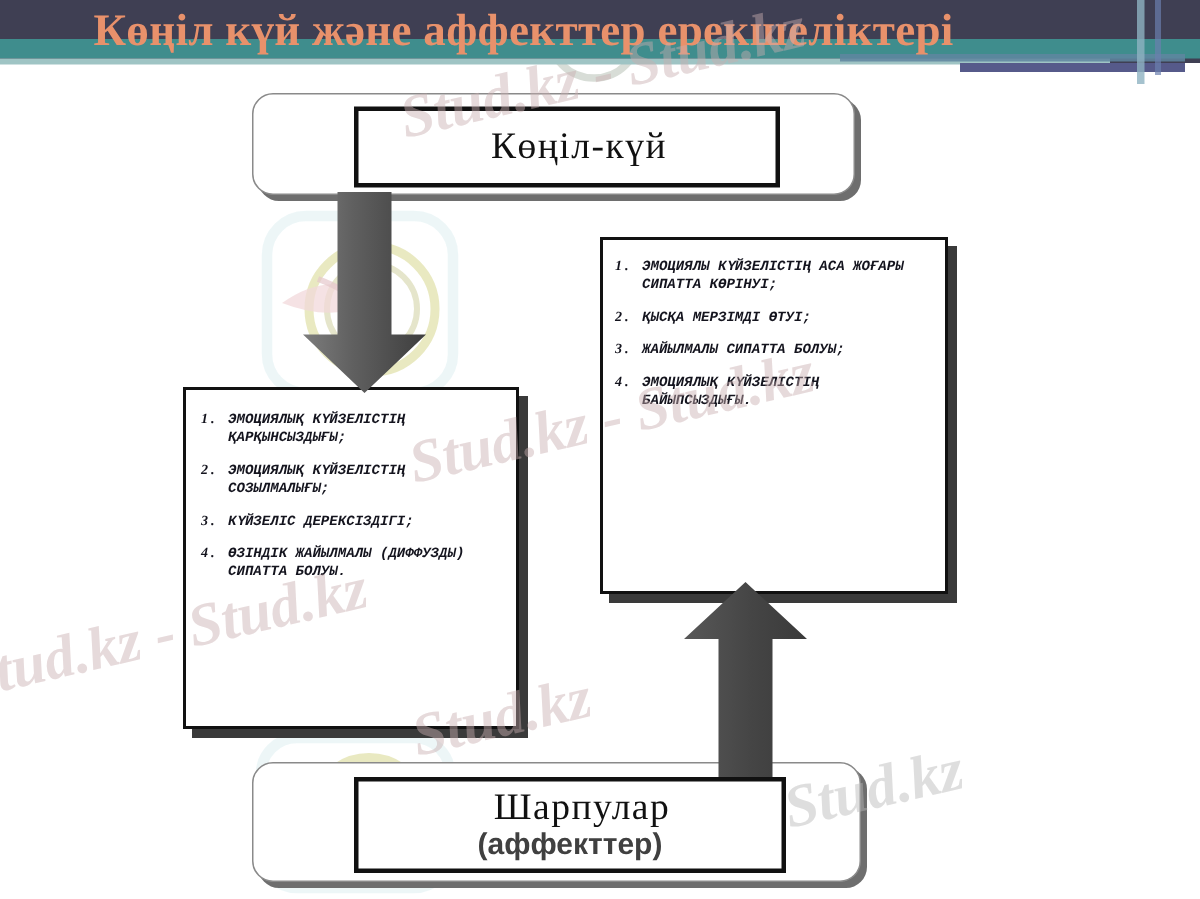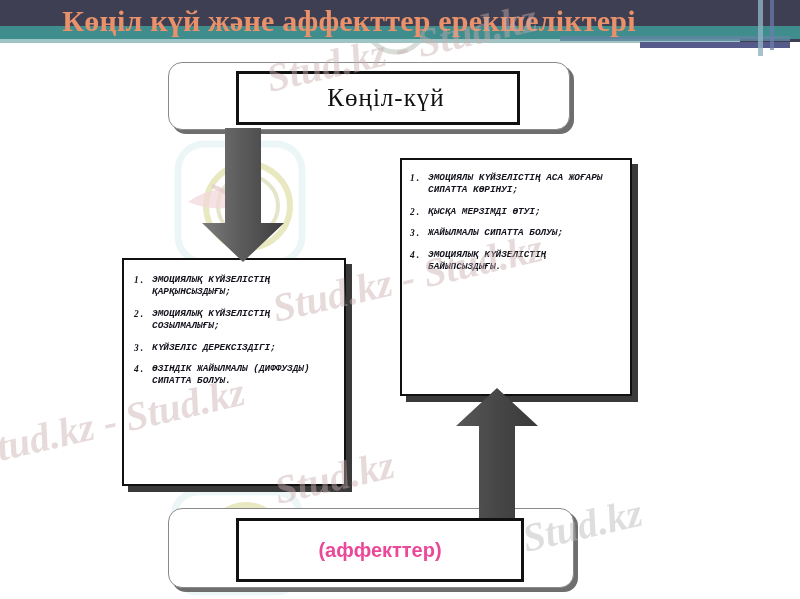--- a/index.html
+++ b/index.html
@@ -137,21 +137,21 @@
     font-size: 25px;
     color: #111111;
     letter-spacing: 1px;
     line-height: 1.1;
     margin-left: 16px;
   }
   .title-sans-bold {
     font-family: "Liberation Sans", sans-serif;
     font-size: 20px;
     font-weight: bold;
-    color: #ec4899;
+    color: #404040;
     line-height: 1.15;
   }
 
   
   ol.diagram-list {
     margin: 0;
     padding: 0;
     list-style: none;
   }
   ol.diagram-list li {
@@ -278,20 +278,21 @@
       <stop offset="0%" stop-color="#585858"></stop>
       <stop offset="55%" stop-color="#454545"></stop>
       <stop offset="100%" stop-color="#3a3a3a"></stop>
     </linearGradient>
   </defs>
   <path d="M45 0 L86 38 L63 38 L63 130 L27 130 L27 38 L4 38 Z" fill="url(#gradUp)"></path>
 </svg>
 
 <div class="rounded-shell" style="left:168px; top:508px; width:404px; height:78px;"></div>
 <div class="inner-frame" style="left:236px; top:518px; width:282px; height:58px;">
+  <span class="title-serif">Шарпулар</span>
   <span class="title-sans-bold">(аффекттер)</span>
 </div>
 
 <div class="wm" style="left:262px; top:56px; font-size:40px; transform:rotate(-13deg);">Stud.kz - Stud.kz</div>
 <div class="wm" style="left:268px; top:286px; font-size:40px; transform:rotate(-13deg);">Stud.kz - Stud.kz</div>
 <div class="wm" style="left:-30px; top:430px; font-size:40px; transform:rotate(-13deg);">Stud.kz - Stud.kz</div>
 <div class="wm" style="left:270px; top:468px; font-size:40px; transform:rotate(-13deg);">Stud.kz</div>
 <div class="wm" style="left:518px; top:516px; font-size:40px; transform:rotate(-13deg); color:#b8b8b8;">Stud.kz</div>
 
 </body></html>

